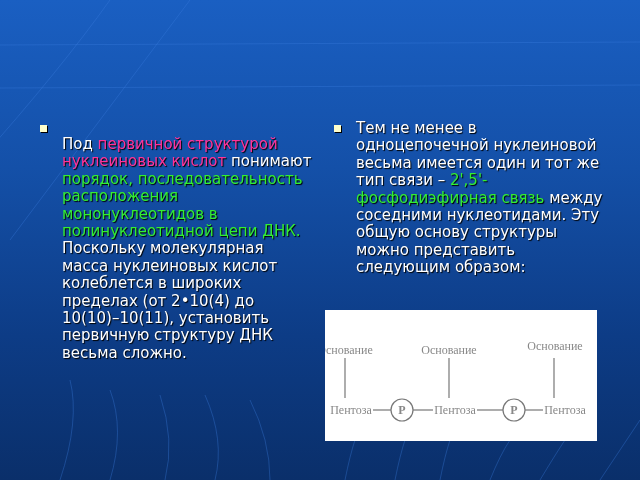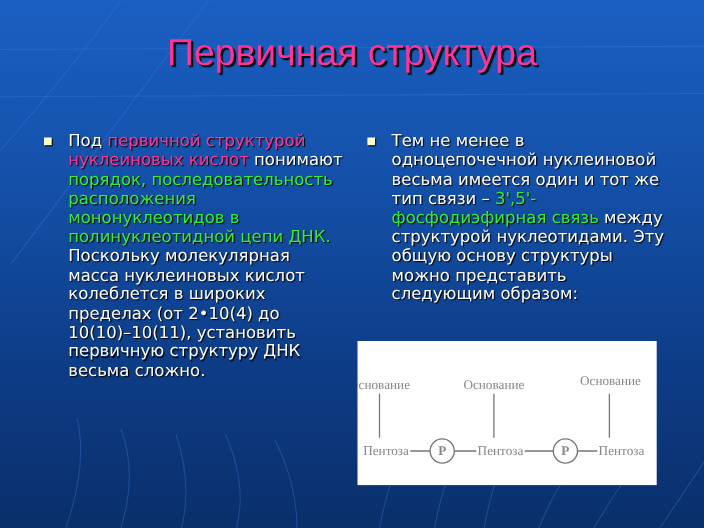--- a/index.html
+++ b/index.html
@@ -8,21 +8,21 @@
     background: linear-gradient(180deg, #1a5fc2 0%, #1450a8 35%, #0d3c86 70%, #0a2f6a 100%);
     font-family: "DejaVu Sans", sans-serif;
   }
   .bg-lines { position: absolute; left: 0; top: 0; width: 640px; height: 480px; pointer-events: none; }
   .title {
     position: absolute; left: 0; top: 28px; width: 640px; text-align: center;
     color: #ff3399; font-family: "Liberation Sans", sans-serif; font-size: 34px; line-height: 40px;
     text-shadow: 2px 2px 1px #000;
   }
   .col { position: absolute; color: #ffffff; font-size: 15px; line-height: 17.4px; text-shadow: 1px 1px 1px #000; }
-  .col.left { left: 62px; top: 120px; width: 250px; }
+  .col.left { left: 62px; top: 136px; width: 250px; }
   .col.right { left: 356px; top: 120px; width: 250px; }
   .bullet {
     position: absolute; width: 7px; height: 7px; background: #ffffcc; box-shadow: 1px 1px 0 #000;
   }
   .bullet.left { left: 40px; top: 125px; }
   .bullet.right { left: 334px; top: 125px; }
   .pink { color: #ff3399; }
   .green { color: #33ee33; }
   .figure {
     position: absolute; left: 325px; top: 310px; width: 272px; height: 131px; background: #ffffff;
@@ -47,28 +47,27 @@
     <path d="M345 480 Q 350 455 355 440"></path>
     <path d="M395 480 Q 400 455 405 440"></path>
     <path d="M440 480 Q 445 455 450 440"></path>
     <path d="M490 480 Q 500 455 510 440"></path>
     <path d="M540 480 Q 555 455 565 440"></path>
     <path d="M600 480 Q 620 450 640 420"></path>
   </g>
 </svg>
 
 <div class="title">
-  <div>Первичная структура</div>
 </div>
 
 <div class="bullet left"></div>
 <div class="col left"><span>Под </span><span class="pink">первичной структурой нуклеиновых кислот</span><span> понимают </span><span class="green">порядок, последовательность расположения мононуклеотидов в полинуклеотидной цепи ДНК.</span><span> Поскольку молекулярная масса нуклеиновых кислот колеблется в широких пределах (от 2•10(4) до 10(10)–10(11), установить первичную структуру ДНК весьма сложно.</span></div>
 
 <div class="bullet right"></div>
-<div class="col right"><span>Тем не менее в одноцепочечной нуклеиновой весьма имеется один и тот же тип связи – </span><span class="green">3',5'-фосфодиэфирная связь</span><span> между структурой нуклеотидами. Эту общую основу структуры можно представить следующим образом:</span></div>
+<div class="col right"><span>Тем не менее в одноцепочечной нуклеиновой весьма имеется один и тот же тип связи – </span><span class="green">2',5'-фосфодиэфирная связь</span><span> между соседними нуклеотидами. Эту общую основу структуры можно представить следующим образом:</span></div>
 
 <div class="figure">
   <svg width="272" height="131" viewBox="0 0 272 131">
     <g stroke="#777" stroke-width="1.2" fill="none">
       <line x1="20" y1="48" x2="20" y2="88"></line>
       <line x1="124" y1="48" x2="124" y2="88"></line>
       <line x1="229" y1="48" x2="229" y2="88"></line>
       <line x1="48" y1="100" x2="66" y2="100"></line>
       <line x1="88" y1="100" x2="108" y2="100"></line>
       <line x1="152" y1="100" x2="178" y2="100"></line>

